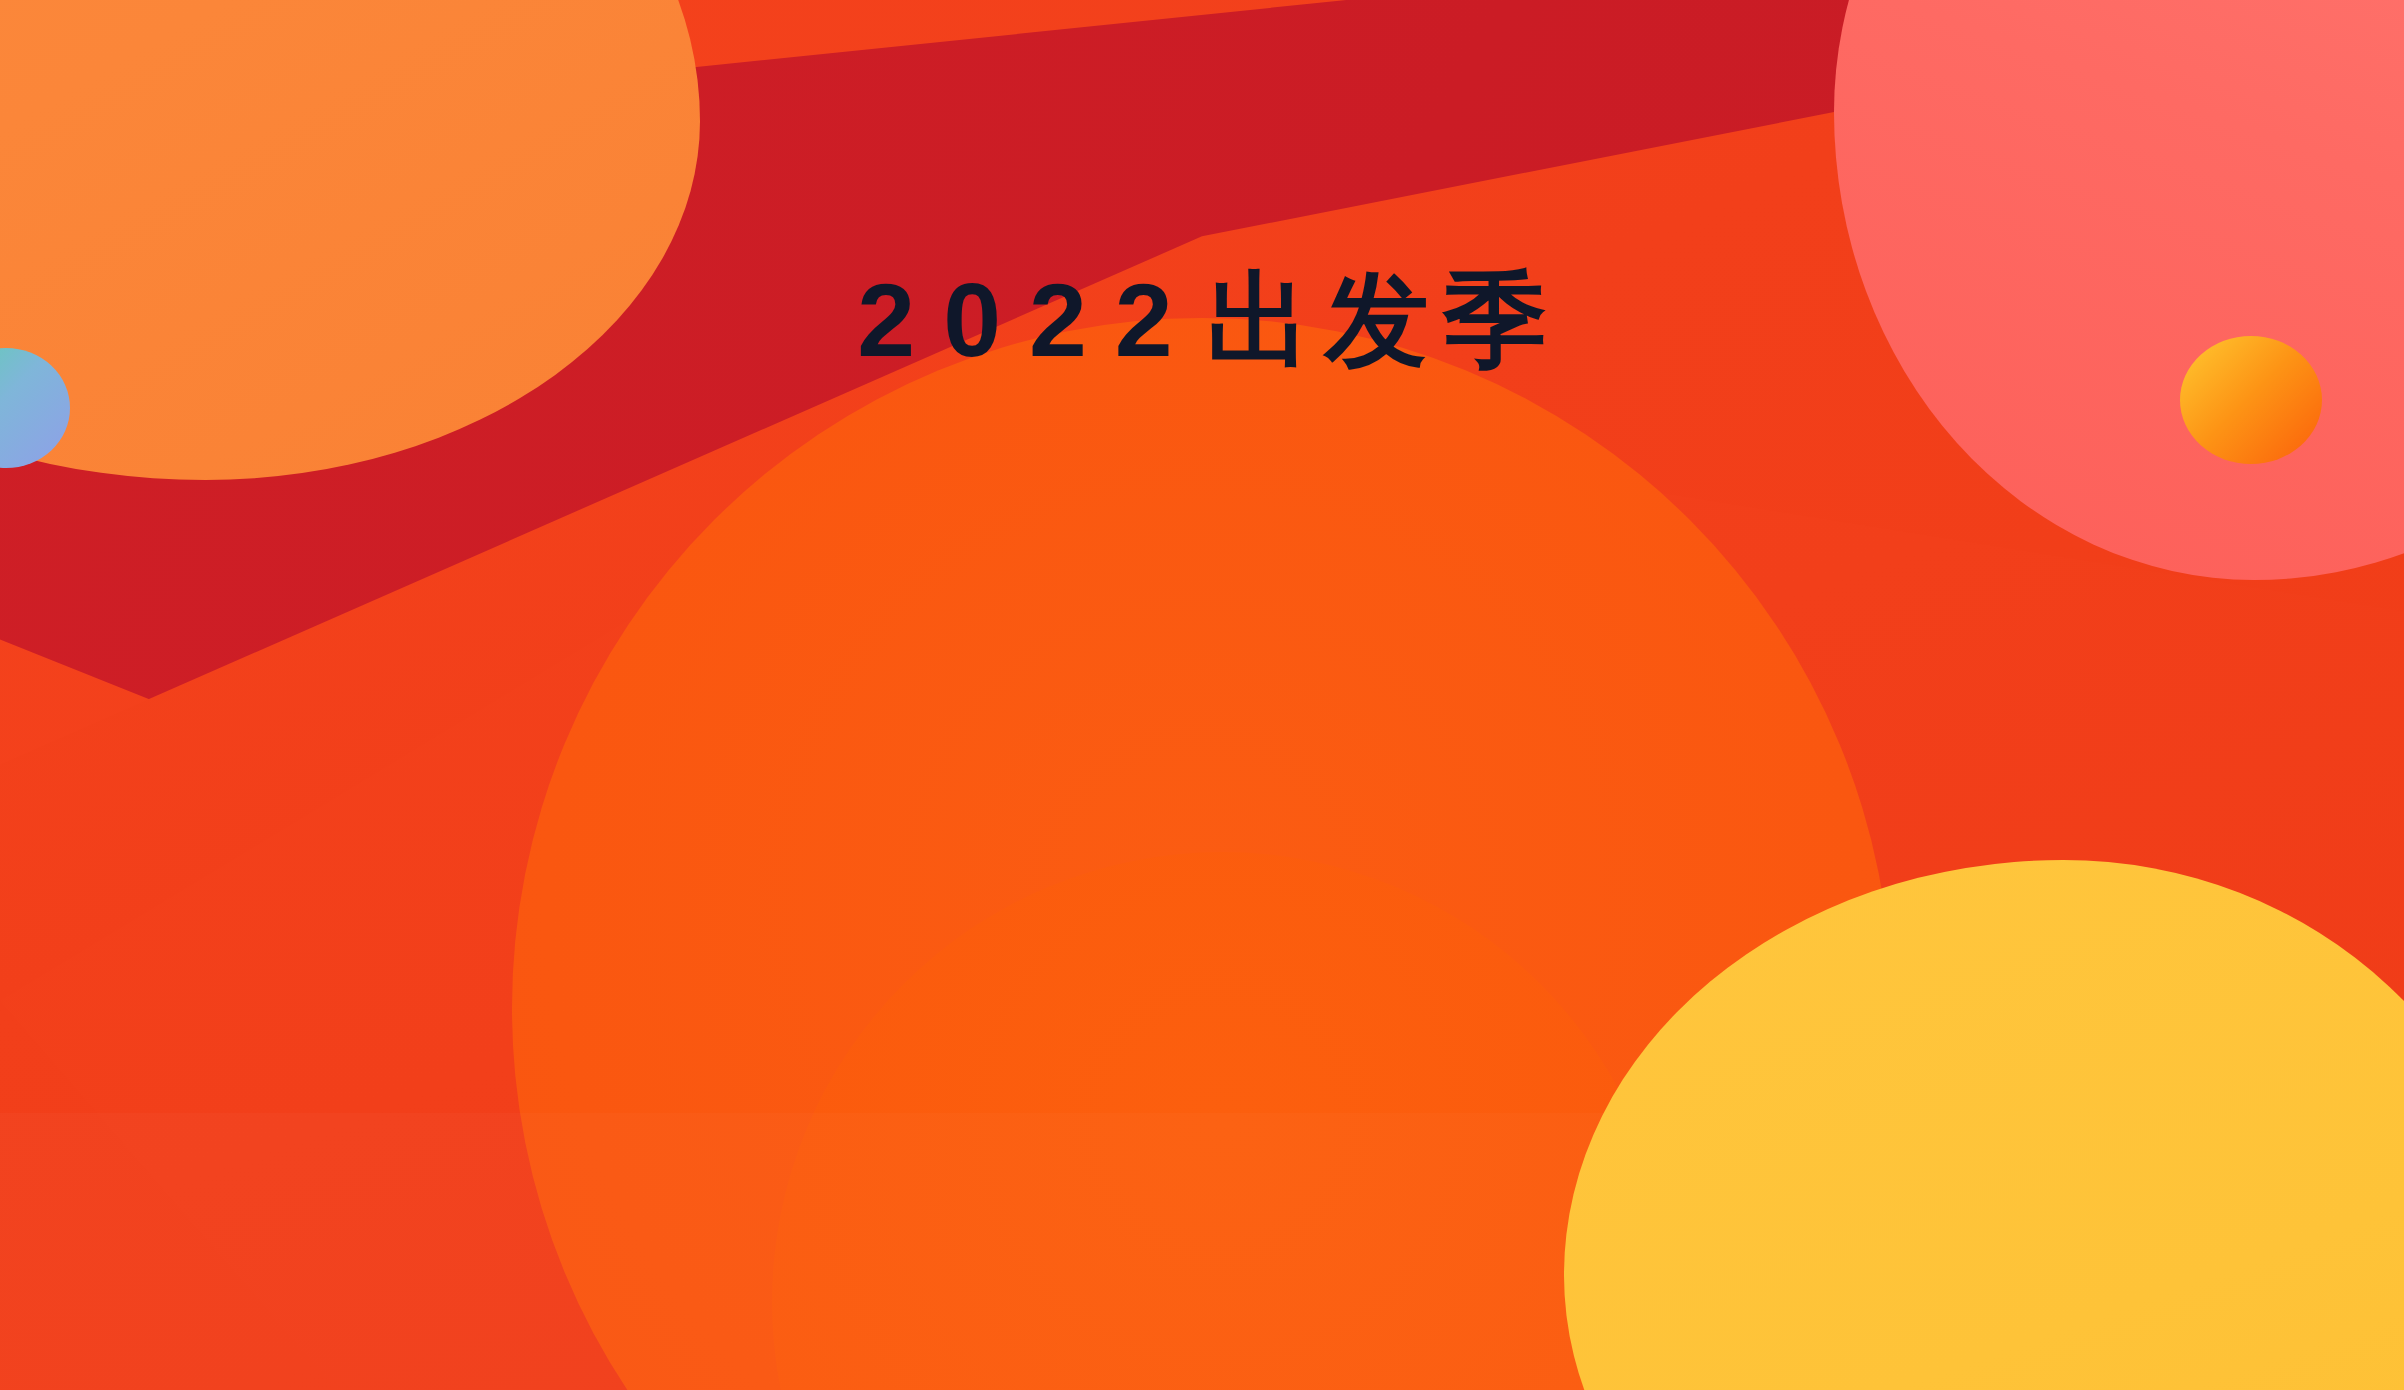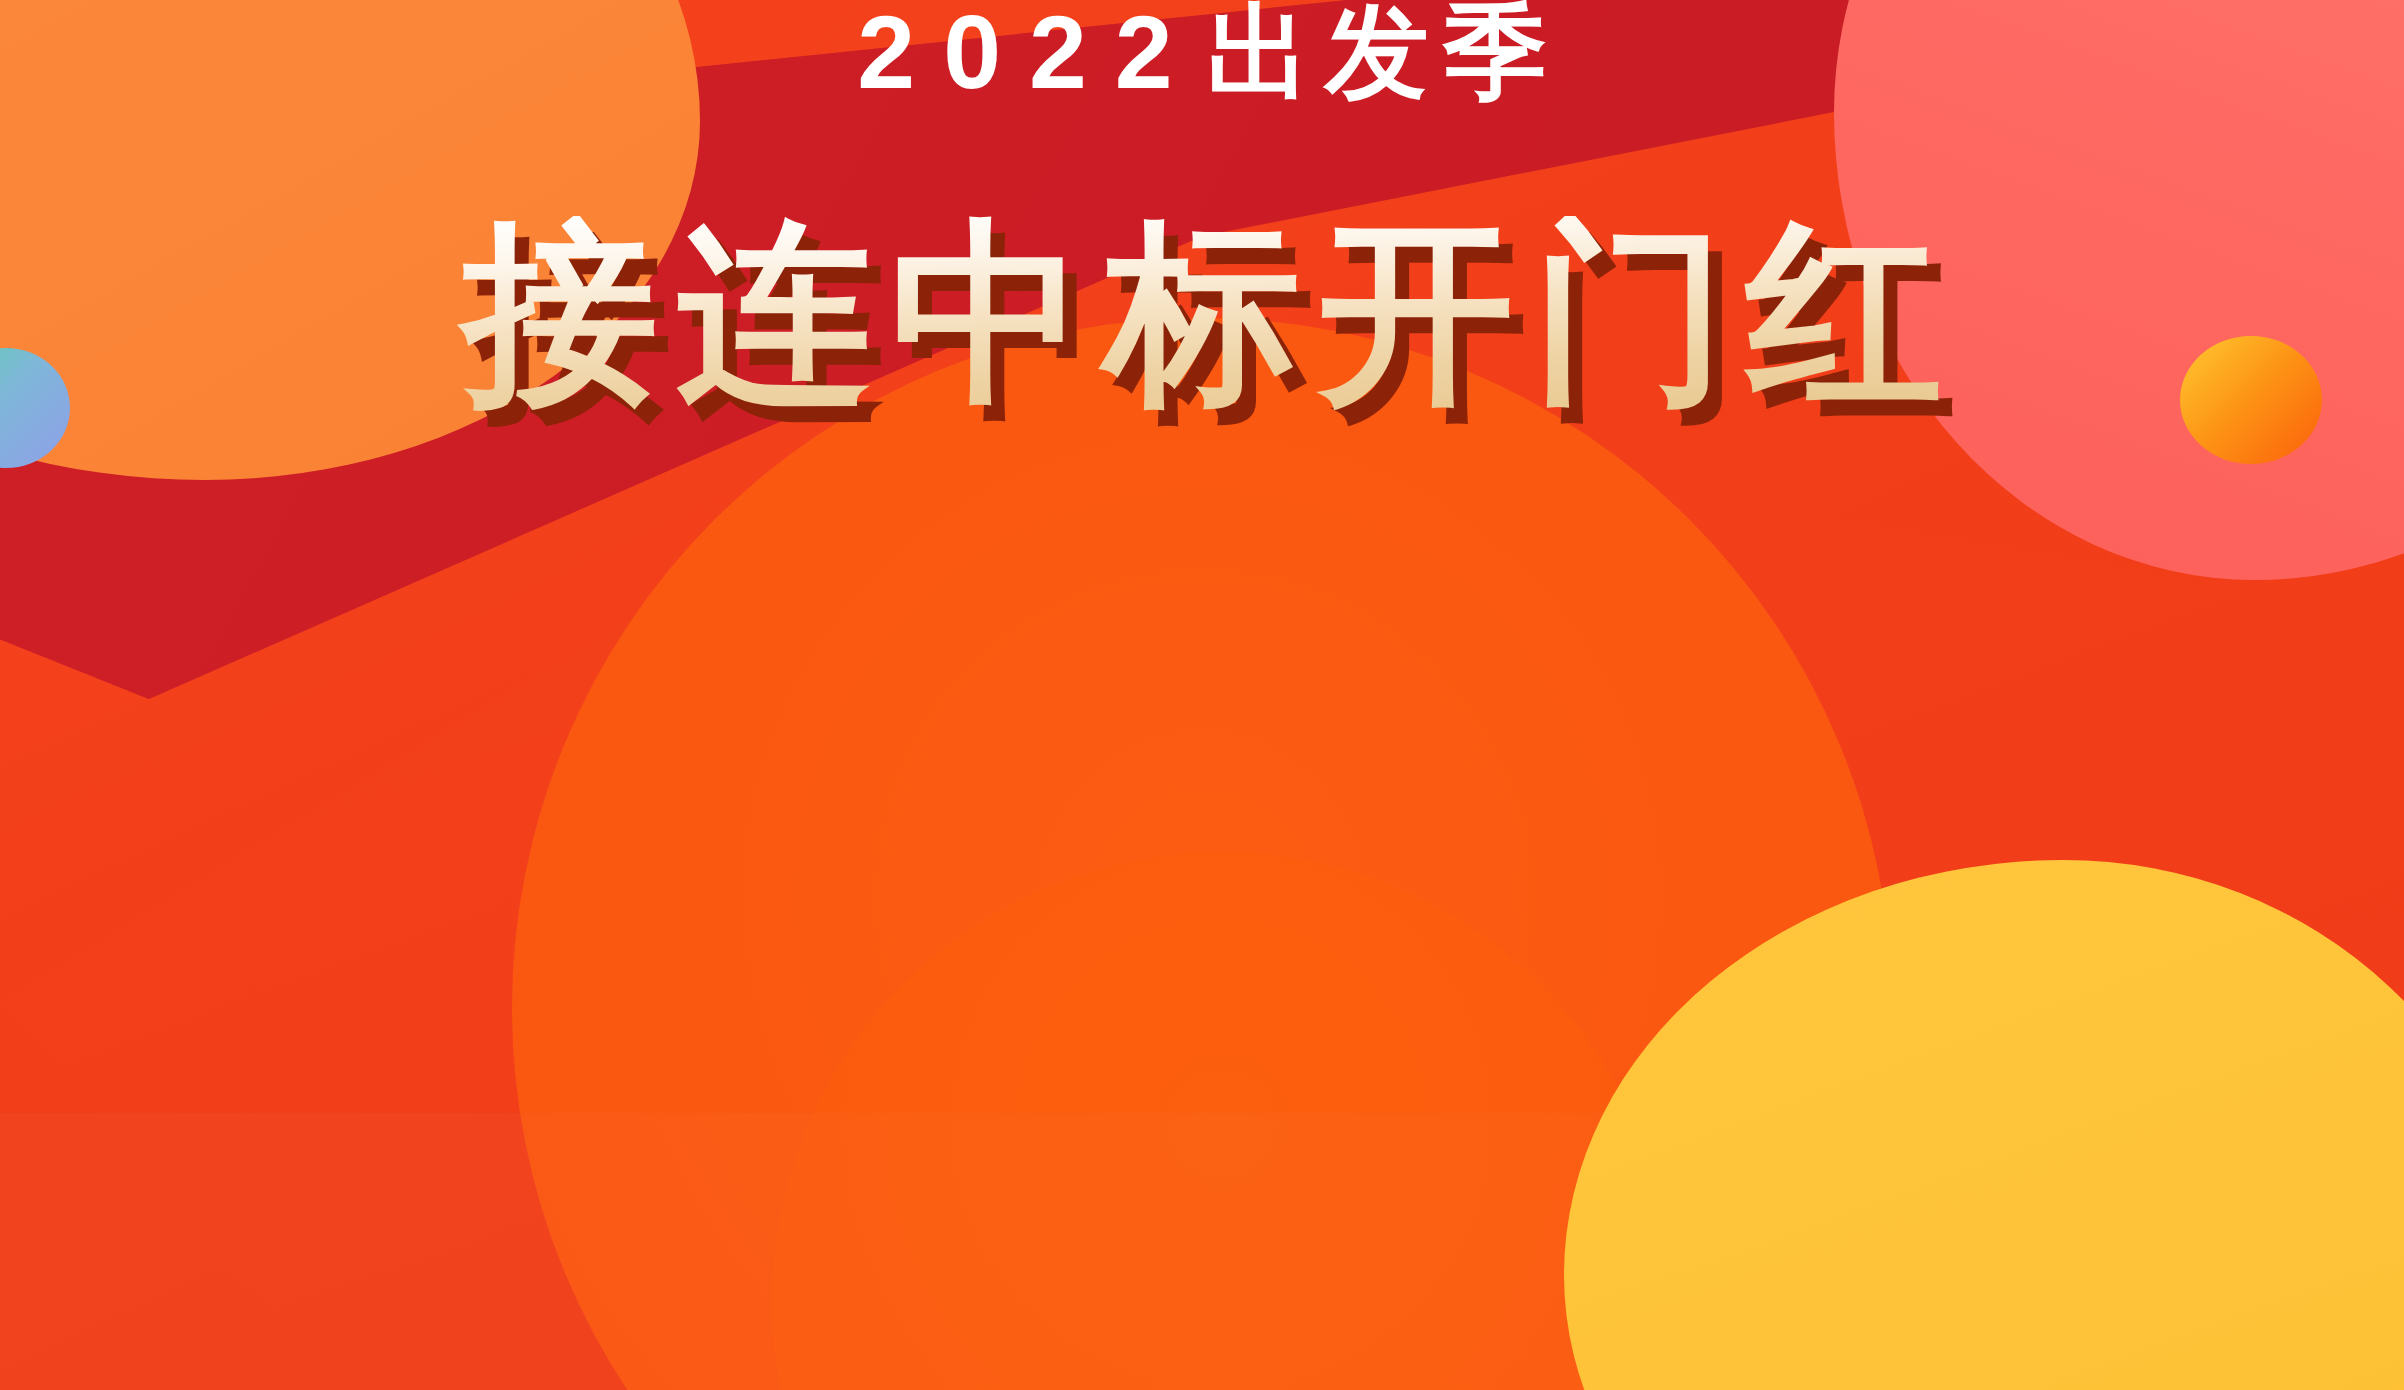--- a/index.html
+++ b/index.html
@@ -132,24 +132,25 @@
   
   .content {
     position: absolute;
     inset: 0;
     display: flex;
     flex-direction: column;
     align-items: center;
   }
 
   .subtitle {
+    margin-top: 268px;
     font-size: 104px;
     line-height: 1;
     font-weight: 700;
-    color: #ffffff;
+    color: #0f172a;
     letter-spacing: 14px;
     white-space: nowrap;
     text-indent: 14px;
     font-family: "Liberation Sans", "DejaVu Sans", sans-serif;
   }
   .subtitle .digits {
     letter-spacing: 28px;
     text-indent: 0;
     margin-right: 6px;
   }
@@ -191,16 +192,15 @@
   <div class="band"></div>
 
   <div class="blob-orange-tl"></div>
   <div class="blob-pink-tr"></div>
   <div class="blob-yellow-br"></div>
   <div class="circle-orange"></div>
   <div class="circle-blue"></div>
 
   <div class="content">
     <div class="subtitle"><span class="digits">2022</span><span>出发季</span></div>
-    <div class="headline">接连中标开门红</div>
   </div>
 
 </div>
 
 </body></html>

